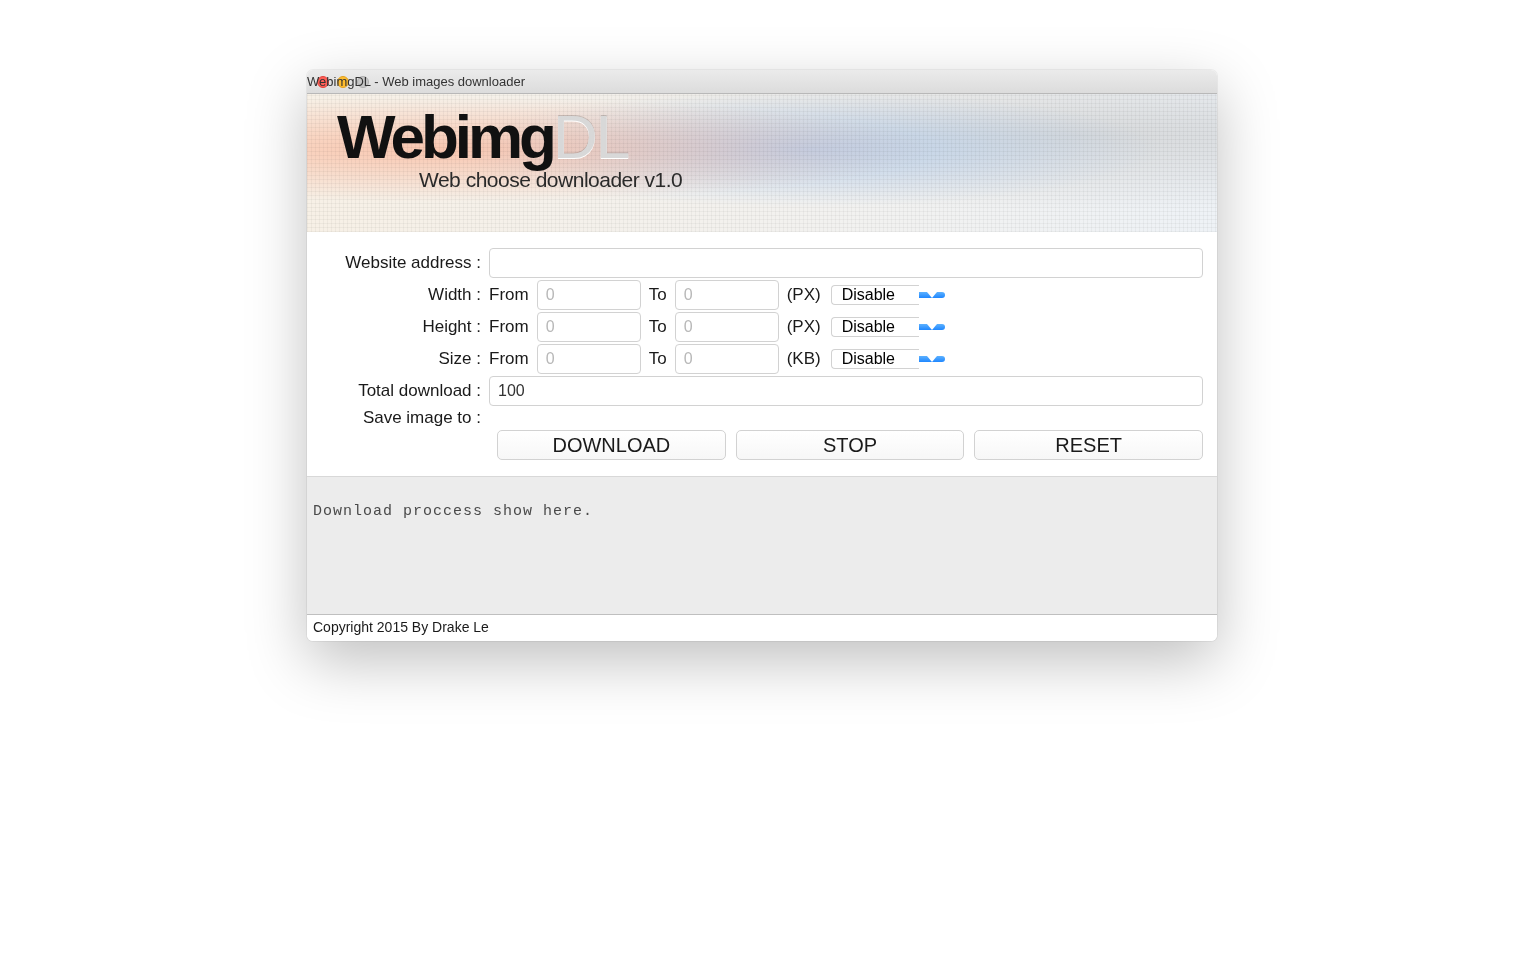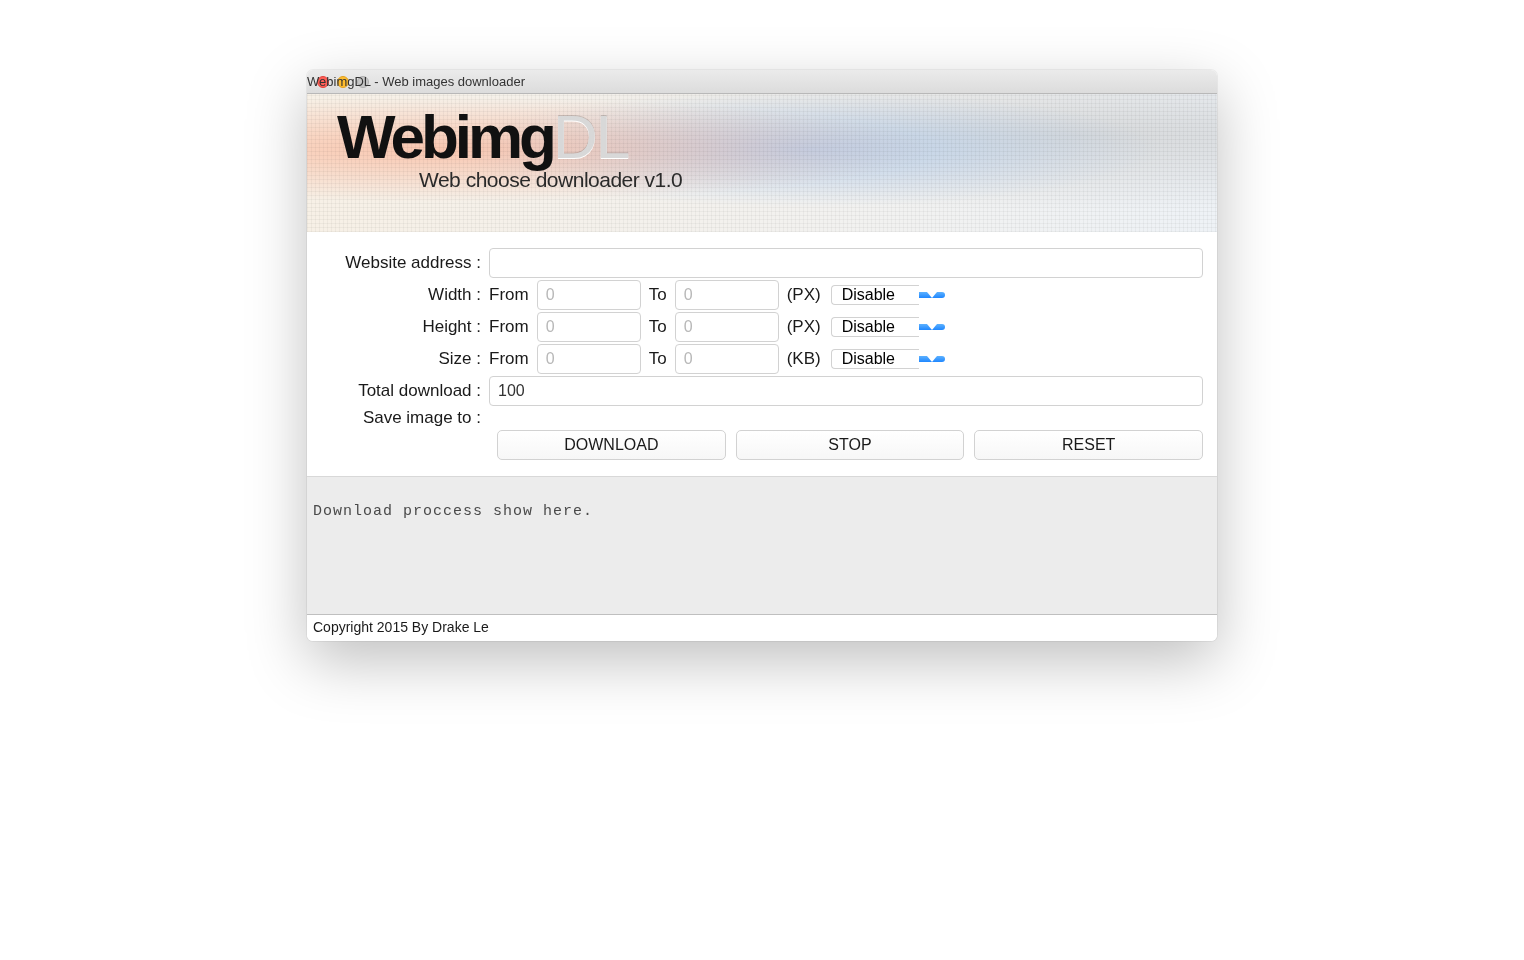--- a/index.html
+++ b/index.html
@@ -175,21 +175,21 @@
       display: flex;
       gap: 10px;
       margin-left: 176px;
     }
     .action-btn {
       flex: 1;
       height: 30px;
       border: 1px solid #d2d2d2;
       border-radius: 5px;
       background: linear-gradient(to bottom, #ffffff, #f7f7f7);
-      font-size: 16px;
+      font-size: 20px;
       color: #1a1a1a;
       cursor: pointer;
     }
     .log-area {
       background: #ececec;
       border-top: 1px solid #d8d8d8;
       height: 138px;
       padding: 26px 6px;
       font-family: "Menlo", "Courier New", monospace;
       font-size: 15px;

